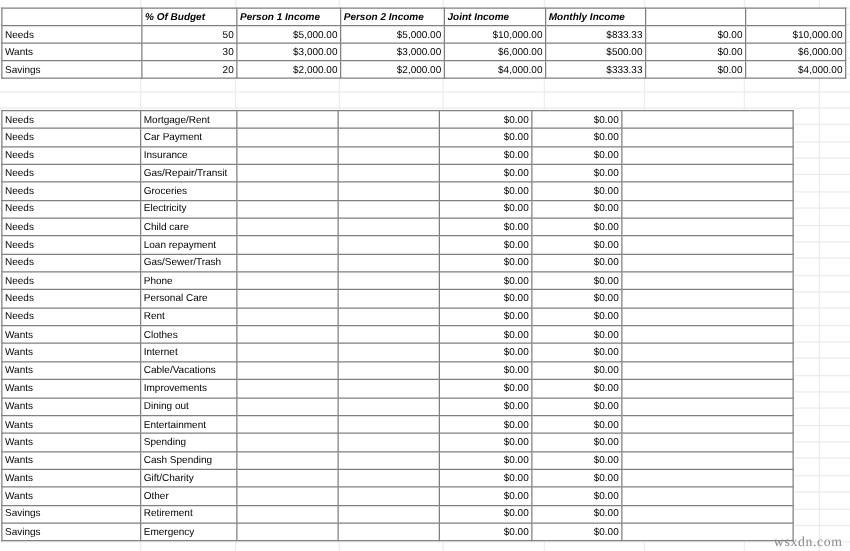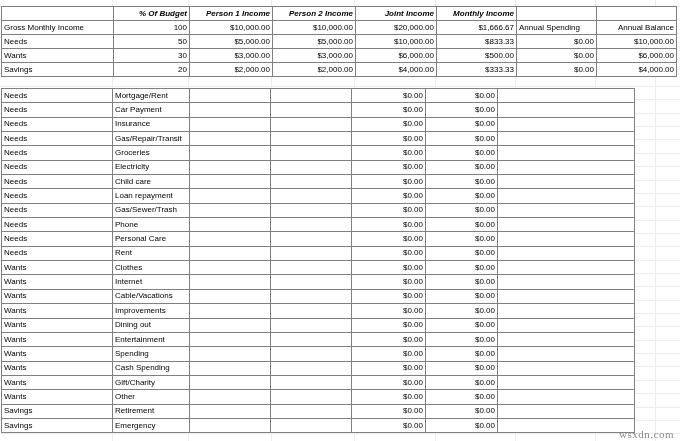--- a/index.html
+++ b/index.html
@@ -62,21 +62,21 @@
     font-size: 8px;
   }
   td.hdr-plain {
     font-weight: bold;
     font-size: 8px;
   }
   td.num {
     text-align: right;
   }
   td.ctr {
-    text-align: right;
+    text-align: left;
     margin-top: 34px;
   }
   td.yellow {
     background: #faf0a0;
   }
   td.nob {
     border: none;
   }
 
   
@@ -167,30 +167,20 @@
         <td class="nob"></td>
         <td class="hdr ctr">% Of Budget</td>
         <td class="hdr ctr">Person 1 Income</td>
         <td class="hdr ctr">Person 2 Income</td>
         <td class="hdr ctr">Joint Income</td>
         <td class="hdr ctr">Monthly Income</td>
         <td class="nob"></td>
         <td class="nob"></td>
       </tr>
       <tr>
-        <td>Gross Monthly Income</td>
-        <td class="num">100</td>
-        <td class="num yellow">$10,000.00</td>
-        <td class="num yellow">$10,000.00</td>
-        <td class="num">$20,000.00</td>
-        <td class="num">$1,666.67</td>
-        <td>Annual Spending</td>
-        <td class="ctr">Annual Balance</td>
-      </tr>
-      <tr>
         <td>Needs</td>
         <td class="num">50</td>
         <td class="num">$5,000.00</td>
         <td class="num">$5,000.00</td>
         <td class="num">$10,000.00</td>
         <td class="num">$833.33</td>
         <td class="num">$0.00</td>
         <td class="num">$10,000.00</td>
       </tr>
       <tr>

